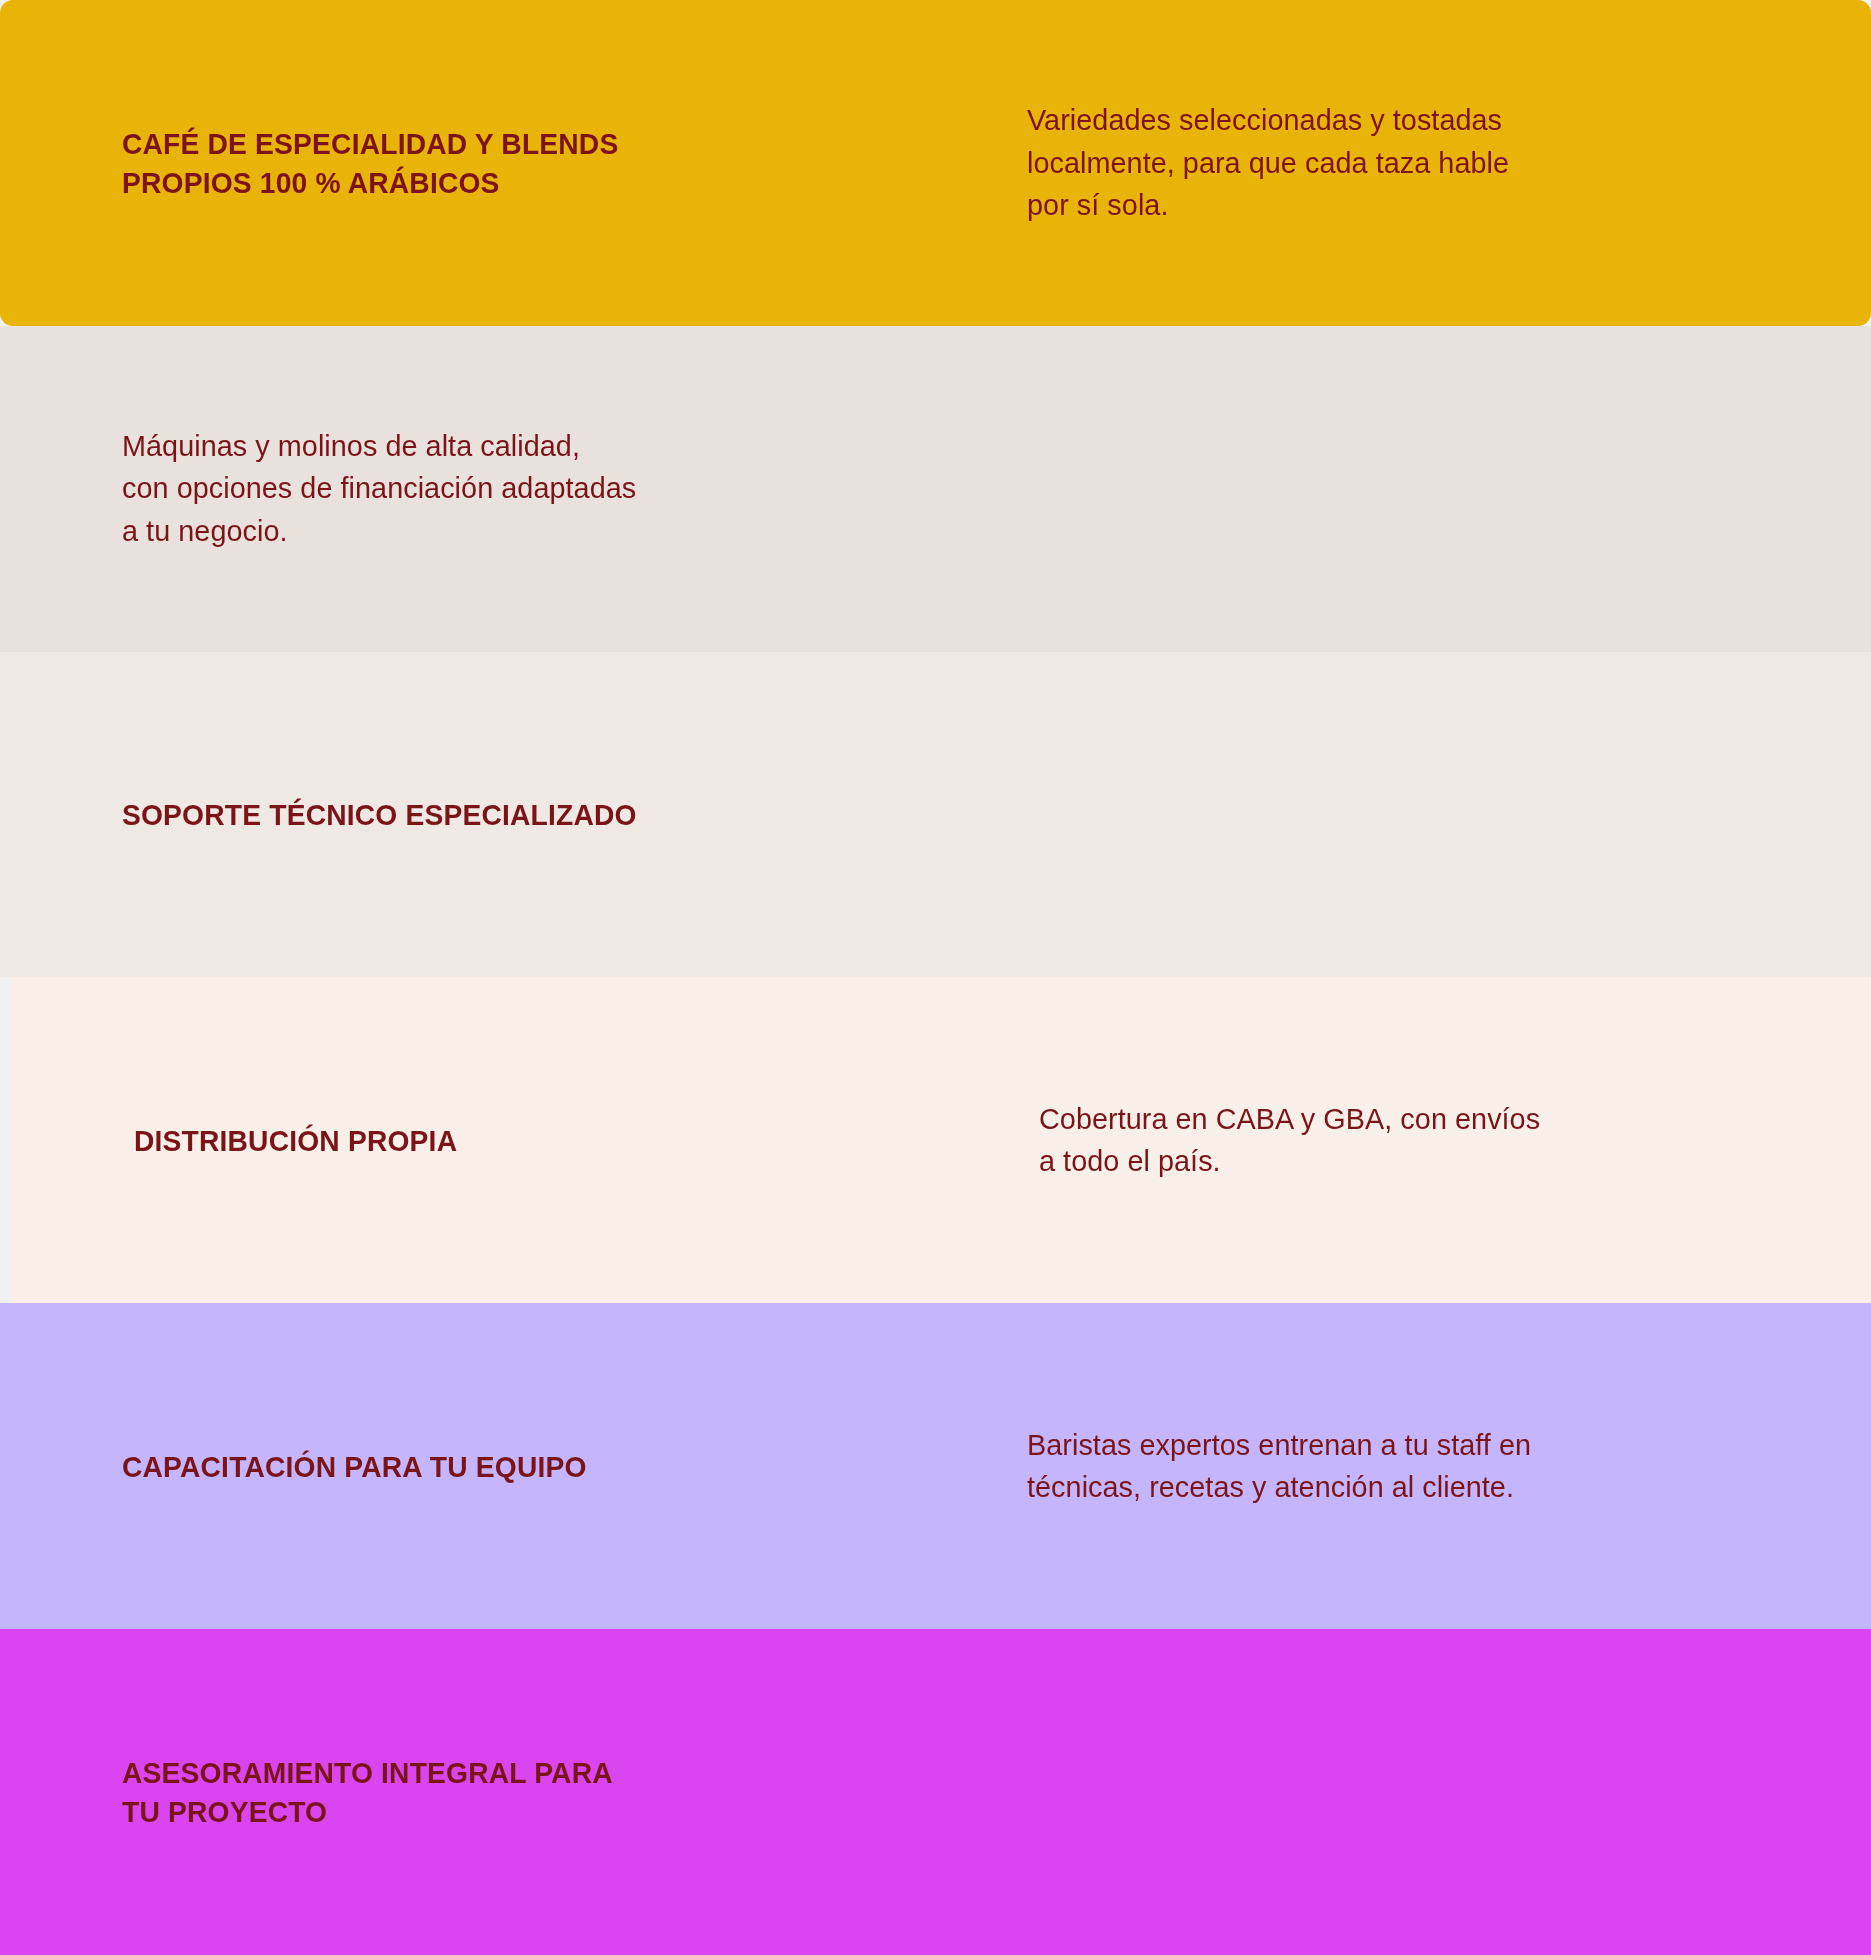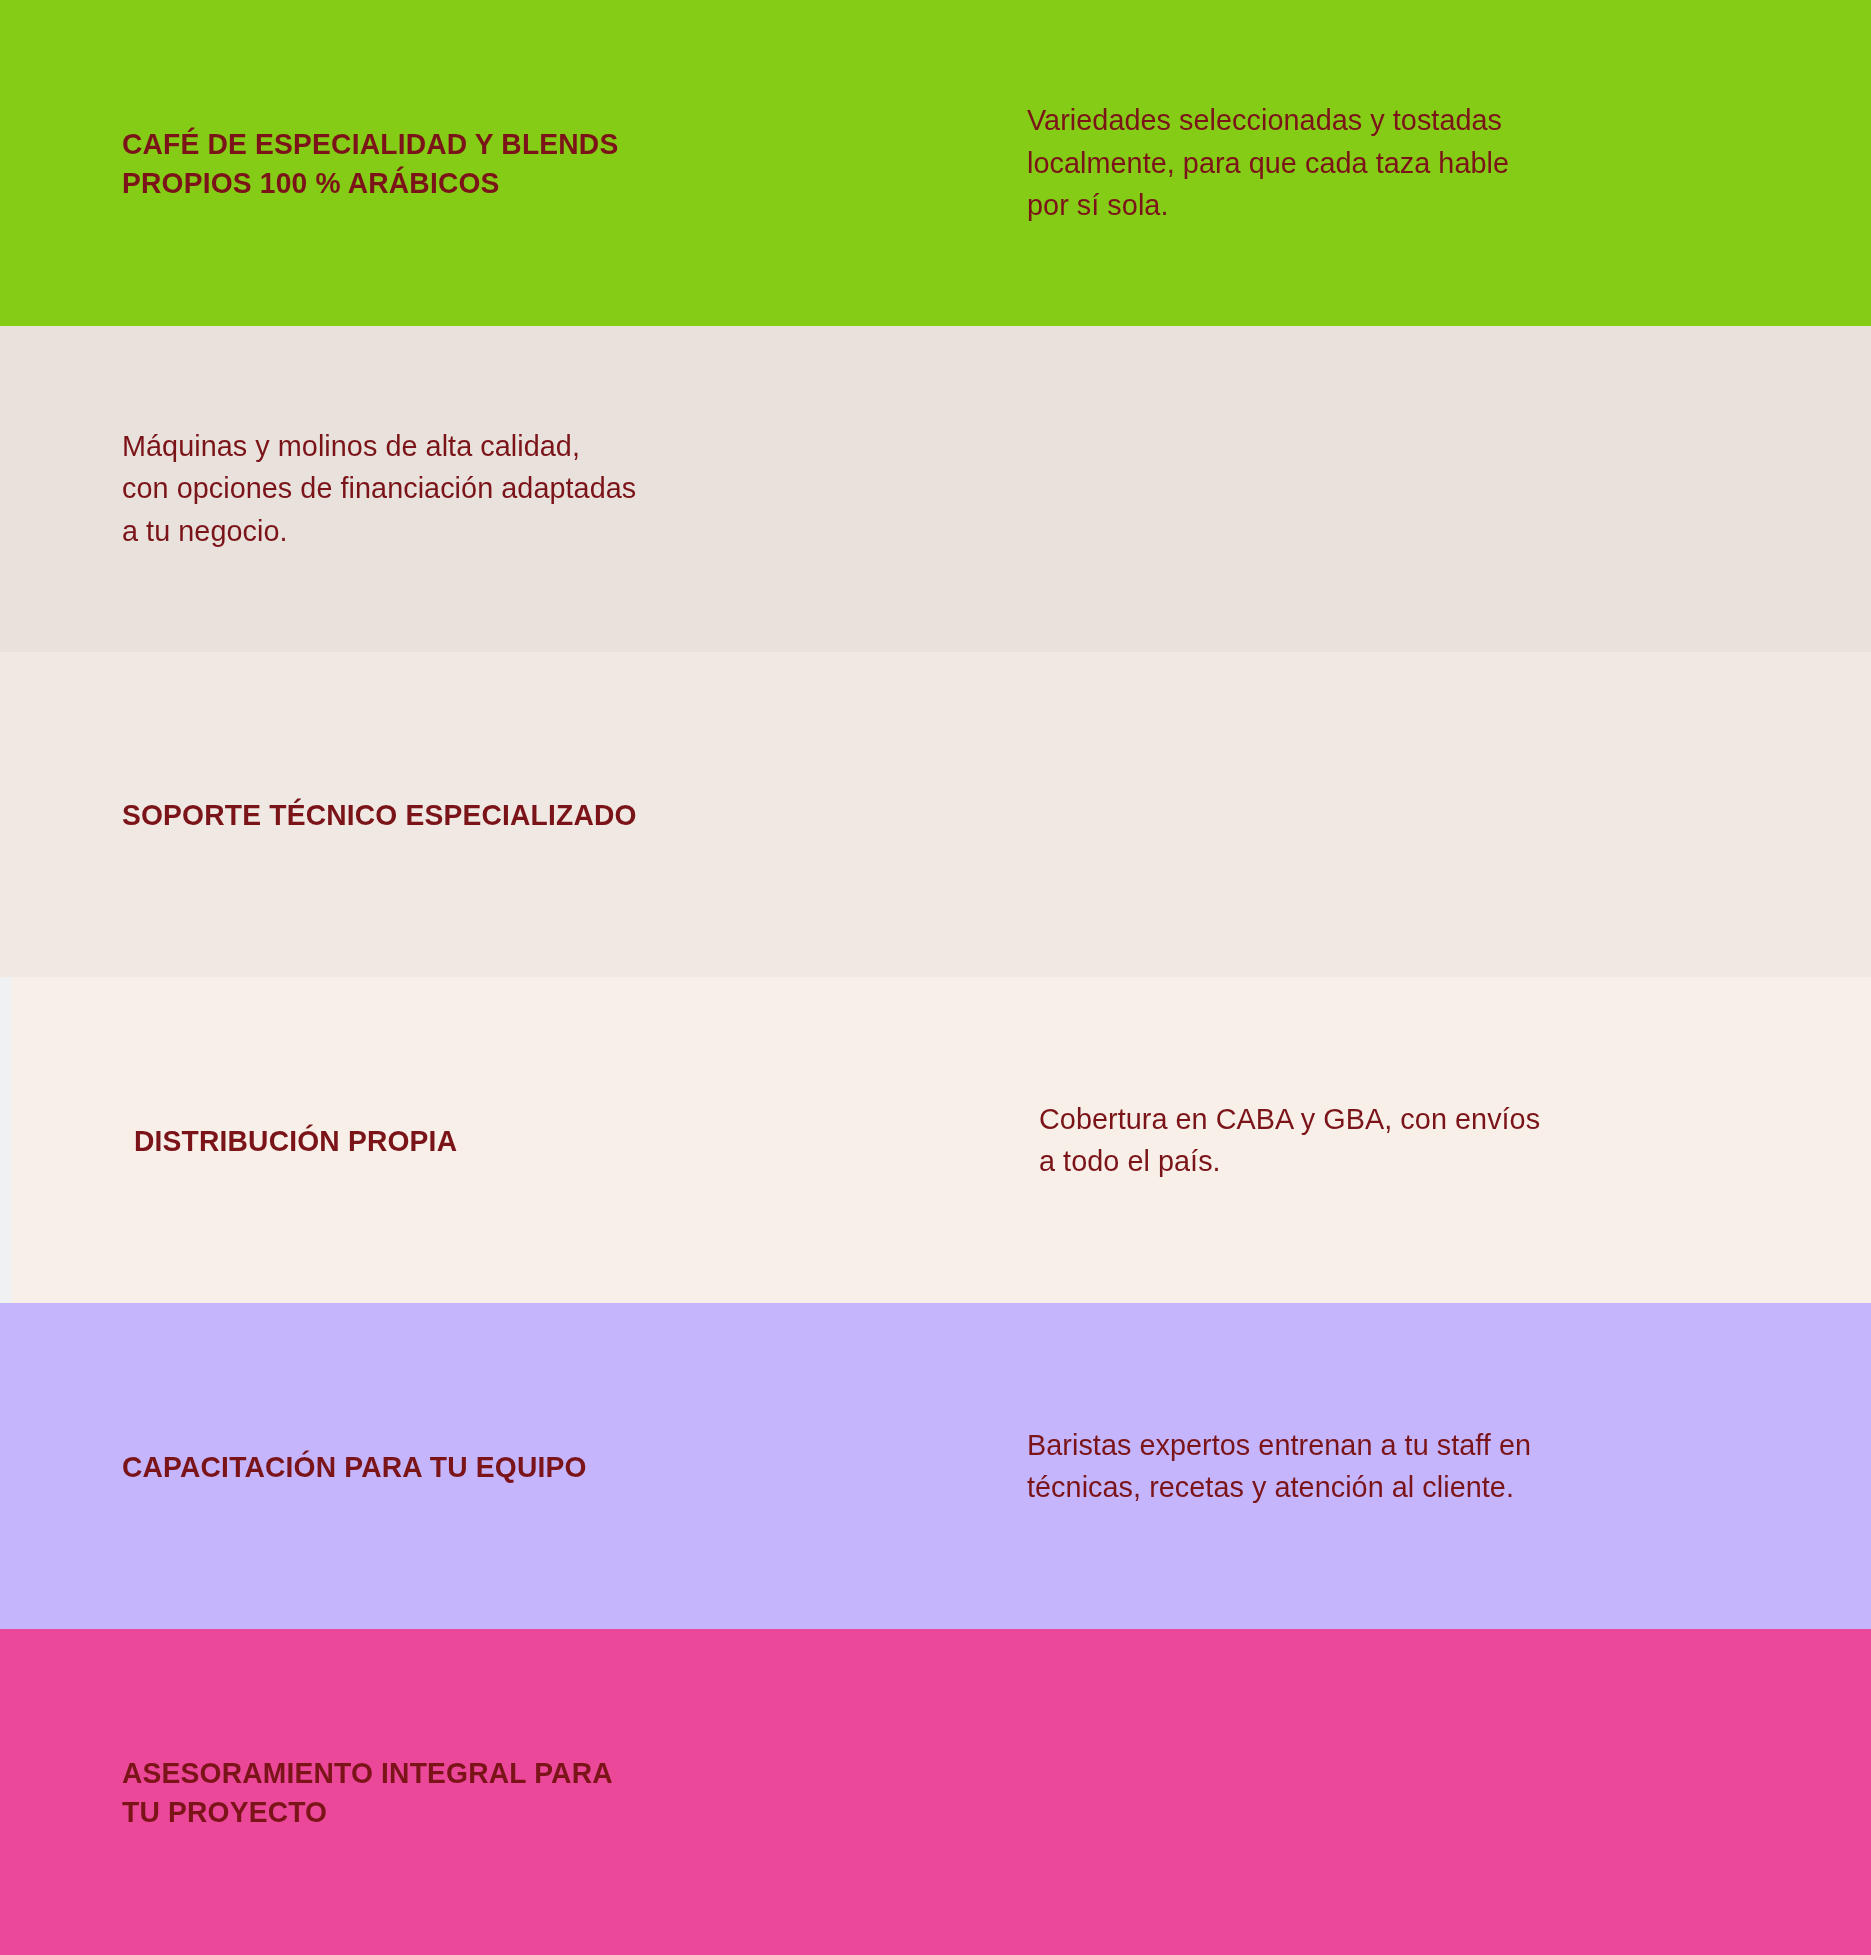--- a/index.html
+++ b/index.html
@@ -70,21 +70,21 @@
     margin: 0;
     transform: scaleX(0.96);
     transform-origin: left center;
   }
 </style>
 </head>
 <body>
 
 <div class="feature-list">
 
-  <div class="feature-row" style="background-color: #84cc16;">
+  <div class="feature-row" style="background-color: #eab308; border-radius: 13px;">
     <div class="feature-title-cell">
       <h2 class="feature-title" style="color: rgb(123, 20, 25);">CAFÉ DE ESPECIALIDAD Y BLENDS
 PROPIOS 100 % ARÁBICOS</h2>
     </div>
     <div class="feature-desc-cell">
       <p class="feature-desc" style="color: rgb(123, 20, 25);">Variedades seleccionadas y tostadas
 localmente, para que cada taza hable
 por sí sola.</p>
     </div>
   </div>
@@ -116,21 +116,21 @@
   <div class="feature-row" style="background-color: #c4b5fd;">
     <div class="feature-title-cell">
       <h2 class="feature-title" style="color: rgb(123, 20, 25);">CAPACITACIÓN PARA TU EQUIPO</h2>
     </div>
     <div class="feature-desc-cell">
       <p class="feature-desc" style="color: rgb(123, 20, 25);">Baristas expertos entrenan a tu staff en
 técnicas, recetas y atención al cliente.</p>
     </div>
   </div>
 
-  <div class="feature-row" style="background-color: #ec4899;">
+  <div class="feature-row" style="background-color: #d946ef;">
     <div class="feature-title-cell">
       <h2 class="feature-title" style="color: rgb(123, 20, 25);">ASESORAMIENTO INTEGRAL PARA
 TU PROYECTO</h2>
     </div>
   </div>
 
 </div>
 
 
 </body></html>

